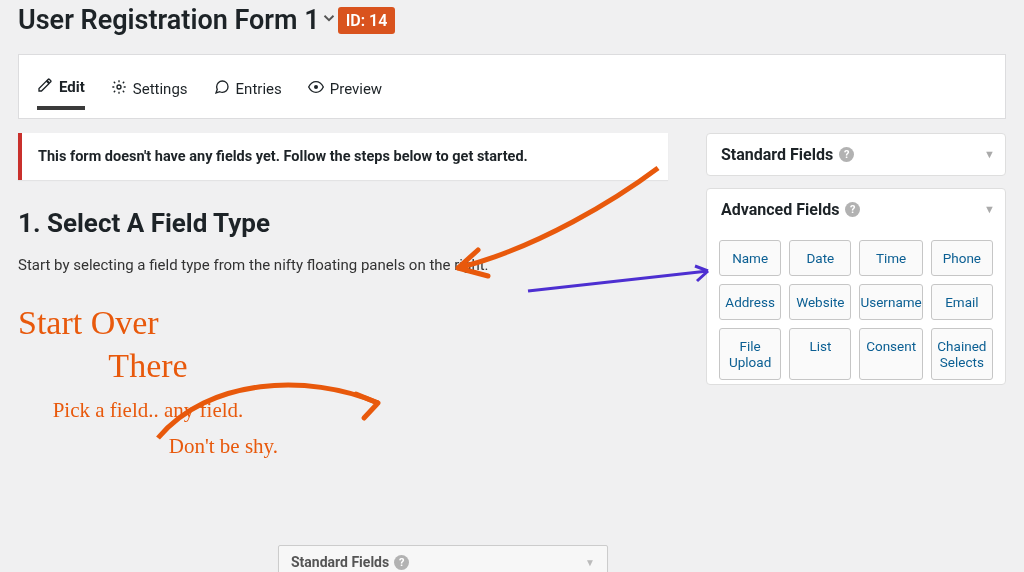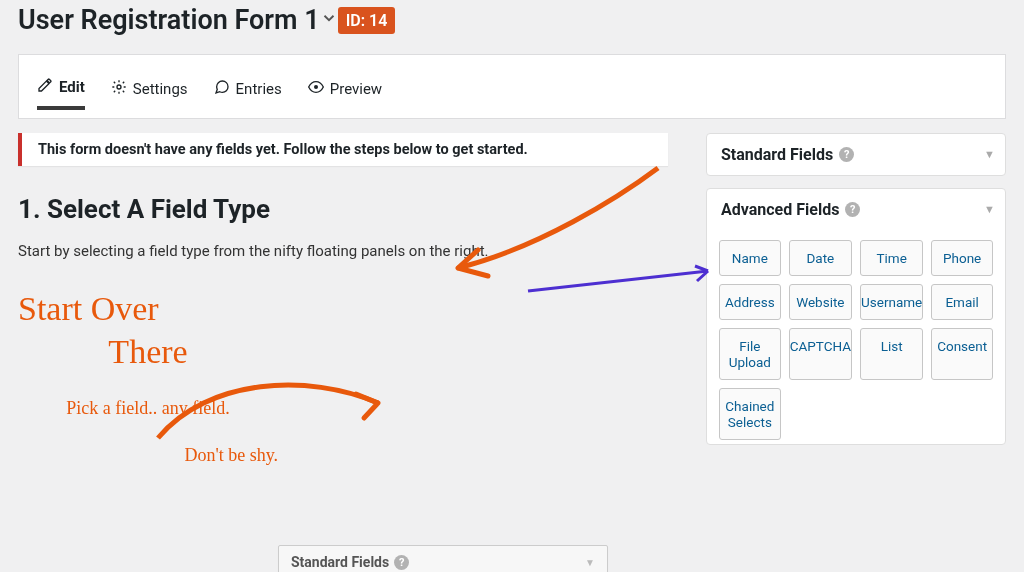--- a/index.html
+++ b/index.html
@@ -70,21 +70,21 @@
     flex: 1;
     position: relative;
   }
   .right {
     width: 300px;
     flex: none;
   }
   .notice {
     background: #fff;
     border-left: 4px solid #c9302c;
-    padding: 8px 16px;
+    padding: 15px 16px;
     font-size: 14.5px;
     font-weight: 700;
     box-shadow: 0 1px 1px rgba(0,0,0,.05);
     margin-bottom: 28px;
     width: 650px;
   }
   .step-title {
     font-size: 26px;
     font-weight: 700;
     margin-bottom: 18px;
@@ -93,21 +93,21 @@
     font-size: 15px;
     color: #333;
     margin-bottom: 28px;
   }
   .hand {
     font-family: "Comic Sans MS", "Bradley Hand", cursive;
     color: #e8590c;
     line-height: 1.25;
   }
   .hand-big { font-size: 34px; }
-  .hand-small { font-size: 18px; margin-top: 24px; }
+  .hand-small { font-size: 21px; margin-top: 10px; }
   .hand-wrap { position: relative; width: 260px; }
   .illus-panel {
     position: absolute;
     left: 260px;
     top: 412px;
     width: 330px;
     background: #f7f7f7;
     border: 1px solid #ccc;
     border-radius: 2px;
     box-shadow: 0 1px 1px rgba(0,0,0,.05);
@@ -294,21 +294,20 @@
       <div class="panel-body">
         <div class="field-btn">Name</div>
         <div class="field-btn">Date</div>
         <div class="field-btn">Time</div>
         <div class="field-btn">Phone</div>
         <div class="field-btn">Address</div>
         <div class="field-btn">Website</div>
         <div class="field-btn">Username</div>
         <div class="field-btn">Email</div>
         <div class="field-btn">File Upload</div>
-        <div class="field-btn">CAPTCHA</div>
         <div class="field-btn">List</div>
         <div class="field-btn">Consent</div>
         <div class="field-btn">Chained Selects</div>
       </div>
     </div>
   </div>
 
 </div>
 
 </body></html>

